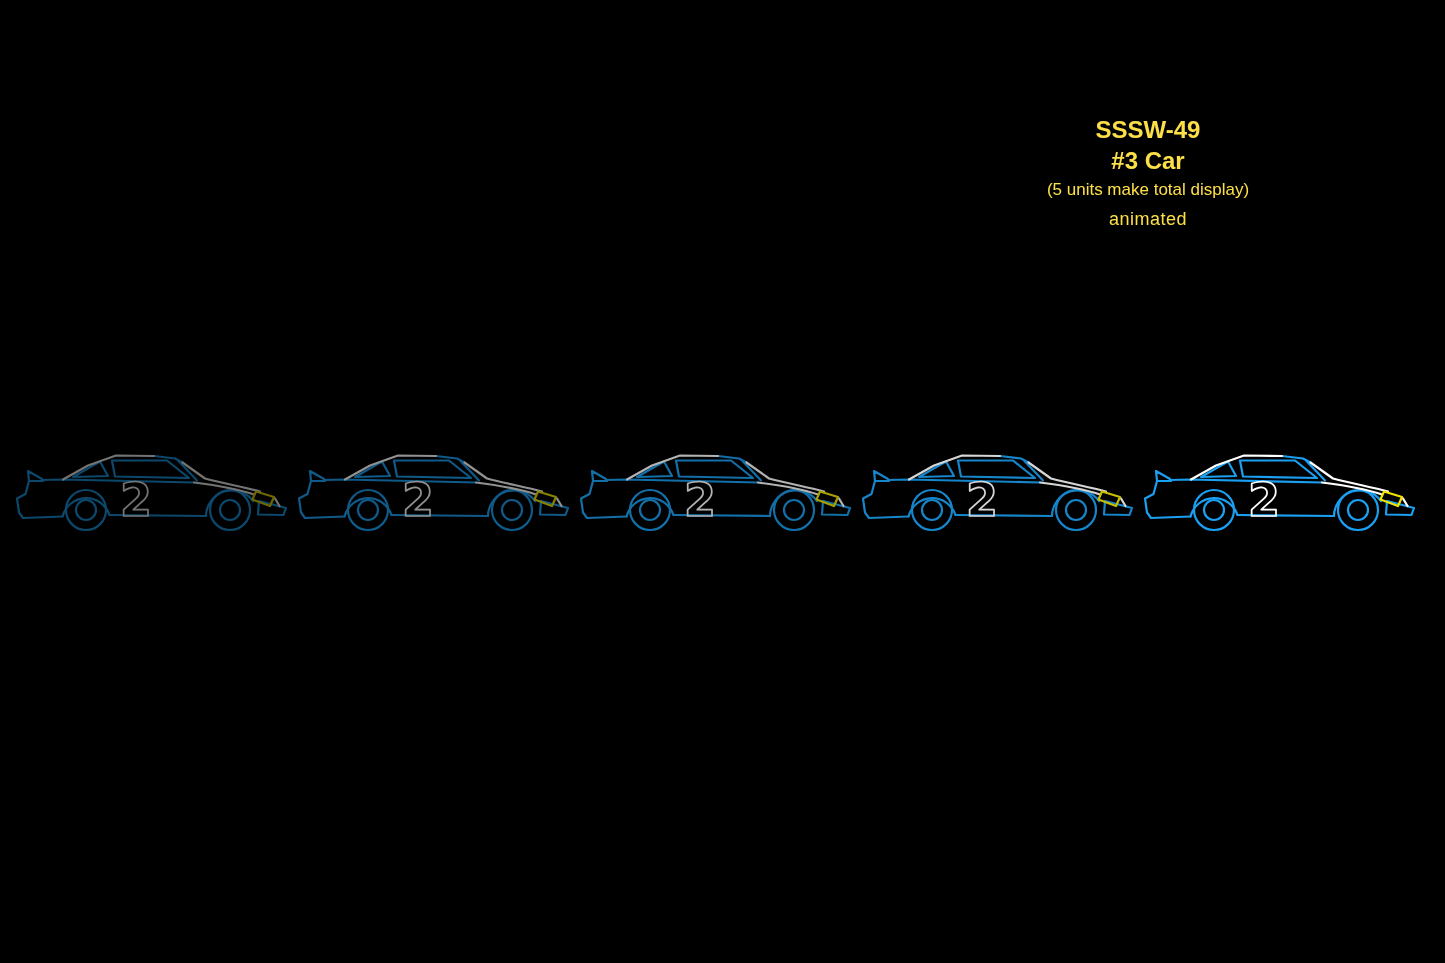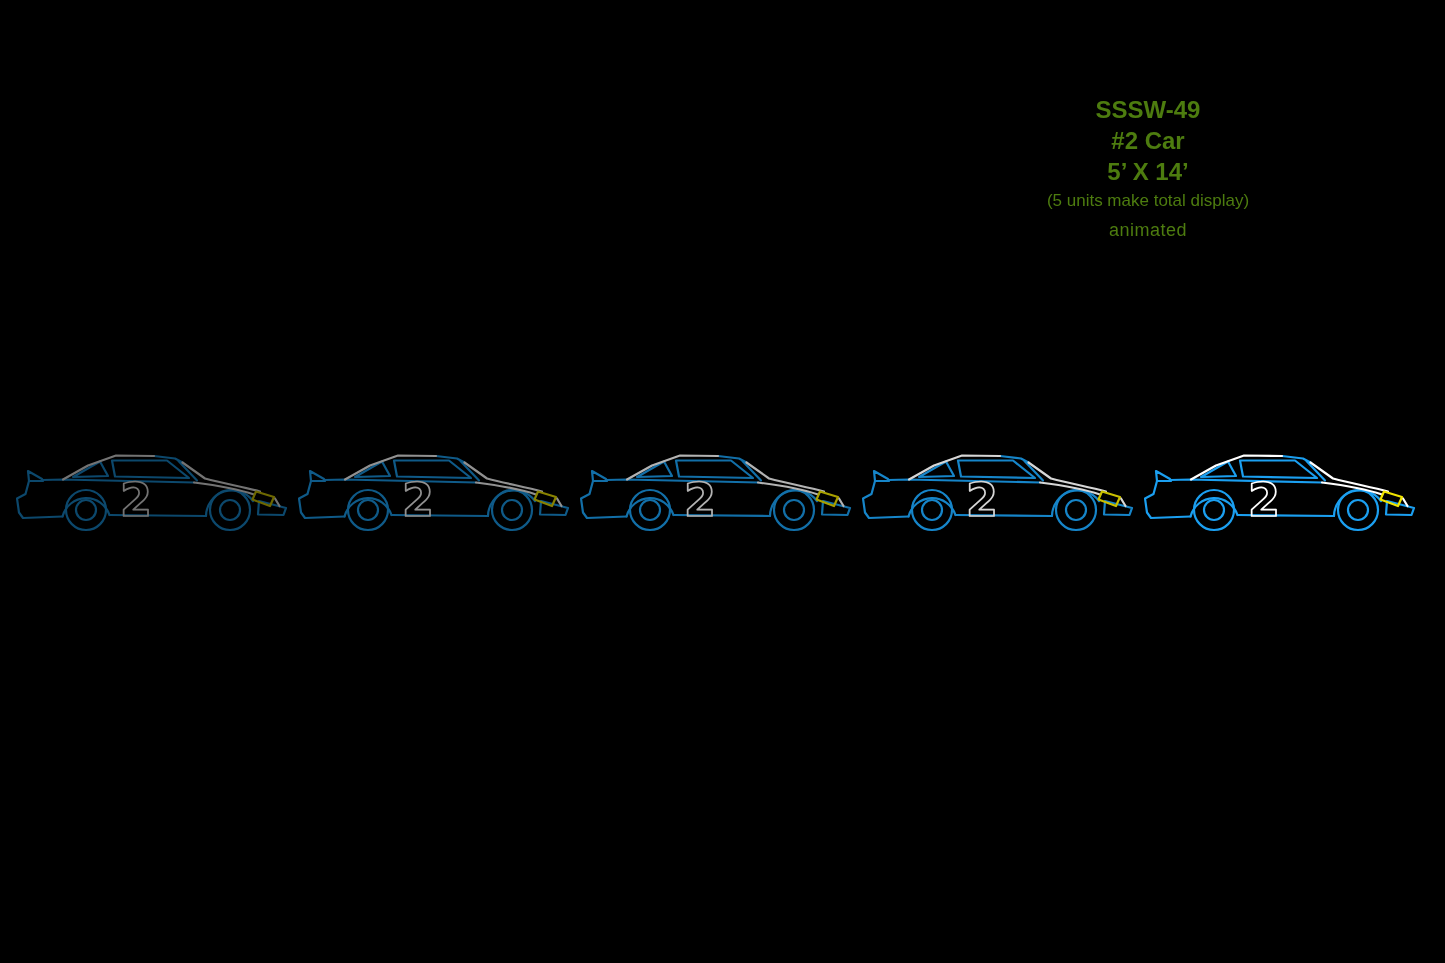--- a/index.html
+++ b/index.html
@@ -5,23 +5,23 @@
   html, body { margin: 0; padding: 0; }
   body {
     width: 1445px; height: 963px;
     background: #000000;
     position: relative;
     overflow: hidden;
     font-family: "Liberation Sans", sans-serif;
   }
   .title-block {
     position: absolute;
-    left: 998px; top: 94px; width: 300px;
+    left: 998px; top: 114px; width: 300px;
     text-align: center;
-    color: #4d7c0f;
+    color: #fde047;
   }
   .tb-big  { font-size: 24px; font-weight: 700; line-height: 31px; }
   .tb-note { font-size: 17px; font-weight: 400; line-height: 27px; }
   .tb-anim { font-size: 18px; font-weight: 400; line-height: 33px; letter-spacing: 0.5px; }
   .car-frame {
     position: absolute;
     top: 446px;
     width: 272px; height: 92px;
   }
   .car-pos-1 { left: 16px; }
@@ -33,22 +33,21 @@
     font-family: "DejaVu Sans", "Liberation Sans", sans-serif;
     font-weight: bold;
     font-size: 46px;
   }
 </style>
 </head>
 <body>
 
 <div class="title-block">
   <div class="tb-big">SSSW-49</div>
-  <div class="tb-big">#2 Car</div>
-  <div class="tb-big">5’ X 14’</div>
+  <div class="tb-big">#3 Car</div>
   <div class="tb-note">(5 units make total display)</div>
   <div class="tb-anim">animated</div>
 </div>
 
 <svg width="0" height="0" style="position:absolute" aria-hidden="true">
   <defs>
     <g id="race-car" stroke-width="2.2" fill="none" stroke-linecap="round" stroke-linejoin="round">
 
       <g stroke="#1b9ff0">
         <path d="M 12 25 L 26 33 L 27 35 L 13 35 Z"></path>

